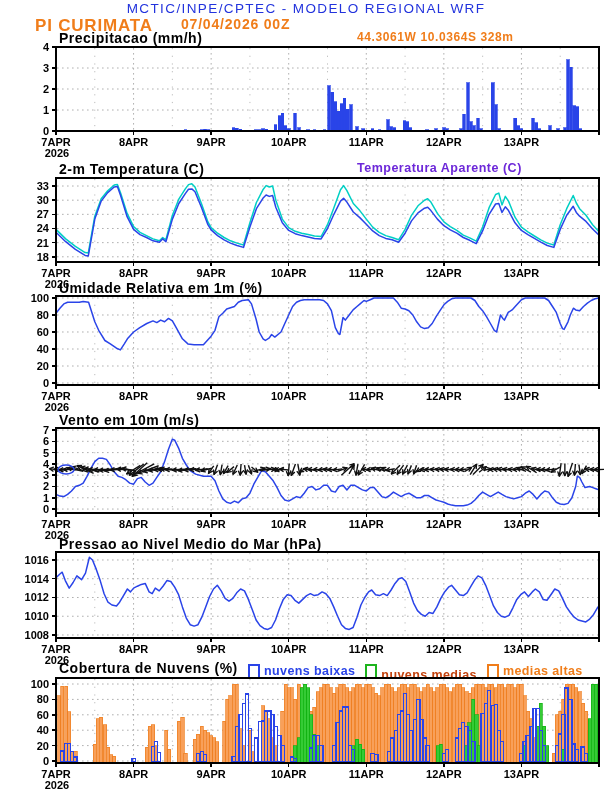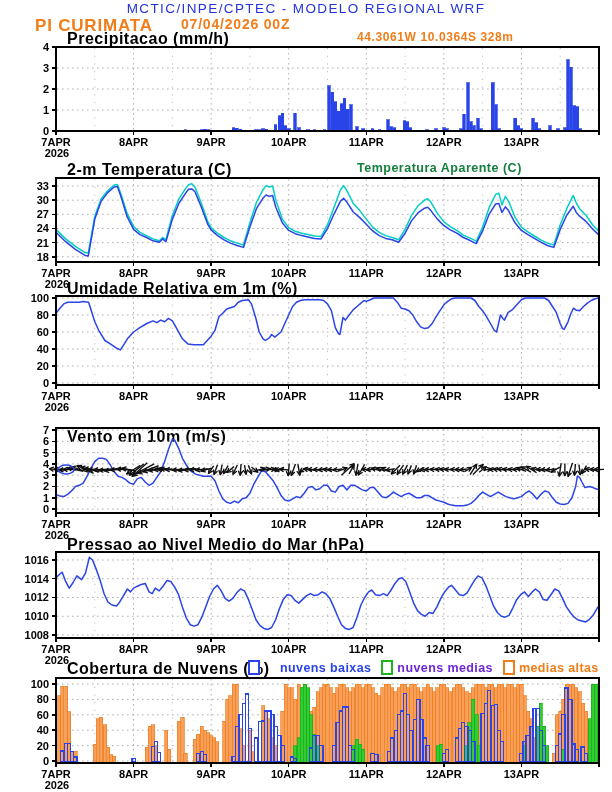--- a/index.html
+++ b/index.html
@@ -6,32 +6,32 @@
   .page{position:relative;width:612px;height:792px;background:#fff;overflow:hidden;
         font-family:"Liberation Sans","DejaVu Sans",sans-serif;}
   .hdr-title{position:absolute;top:1px;left:0;width:612px;text-align:center;
              font-size:13.5px;font-weight:normal;letter-spacing:1.4px;color:#2233dd;white-space:pre;}
   .hdr-station{position:absolute;top:16px;left:35px;font-size:17px;font-weight:bold;
                letter-spacing:0.8px;color:#f07d1a;white-space:pre;}
   .hdr-run{position:absolute;top:16px;left:181px;font-size:14px;font-weight:bold;
            letter-spacing:0.8px;color:#f07d1a;white-space:pre;}
   .coords{position:absolute;top:30px;left:357px;font-size:12px;font-weight:bold;
           letter-spacing:0.6px;color:#f07d1a;white-space:pre;}
-  .ptitle{position:absolute;left:67px;font-size:16px;font-weight:bold;letter-spacing:0.5px;
+  .ptitle{position:absolute;left:59px;font-size:14px;font-weight:bold;letter-spacing:0.5px;
           color:#000;white-space:pre;}
-  .t1{top:30px;} .t2{top:161px;} .t3{top:280px;} .t4{top:412px;margin-top:16px;} .t5{top:536px;} .t6{top:660px;}
+  .t1{top:30px;} .t2{top:161px;} .t3{top:280px;} .t4{top:412px;} .t5{top:536px;} .t6{top:660px;}
   .cyan-label{position:absolute;top:161px;left:357px;font-size:12.5px;font-weight:bold;
-              letter-spacing:0.5px;color:#15803d;white-space:pre;}
+              letter-spacing:0.5px;color:#6d28d9;white-space:pre;}
   .legend{position:absolute;top:660px;left:248px;display:flex;align-items:center;gap:10px;}
   .lgd-item{display:flex;align-items:center;gap:4px;}
   .lgd-box{width:8px;height:11px;border:2px solid #000;background:#fff;display:inline-block;}
   .lgd-box.c-blue{border-color:#2a44e8;} .lgd-box.c-green{border-color:#1db41d;}
   .lgd-box.c-orange{border-color:#f07d1a;}
   .lgd-label{font-size:12.5px;font-weight:bold;letter-spacing:0.4px;white-space:pre;}
-  .lgd-label.c-blue{color:#2a44e8;margin-left:16px;} .lgd-label.c-green{color:#6d28d9;} .lgd-label.c-orange{color:#f07d1a;}
+  .lgd-label.c-blue{color:#2a44e8;} .lgd-label.c-green{color:#c2410c;margin-top:8px;} .lgd-label.c-orange{color:#f07d1a;}
   svg#plot{position:absolute;top:0;left:0;}
   svg text{font-family:"Liberation Sans","DejaVu Sans",sans-serif;font-weight:bold;
            font-size:11px;fill:#000;}
 </style>
 </head>
 <body>
 
 <div class="page">
   <div class="hdr-title">MCTIC/INPE/CPTEC - MODELO REGIONAL WRF</div>
   <div class="hdr-station">PI CURIMATA</div>

